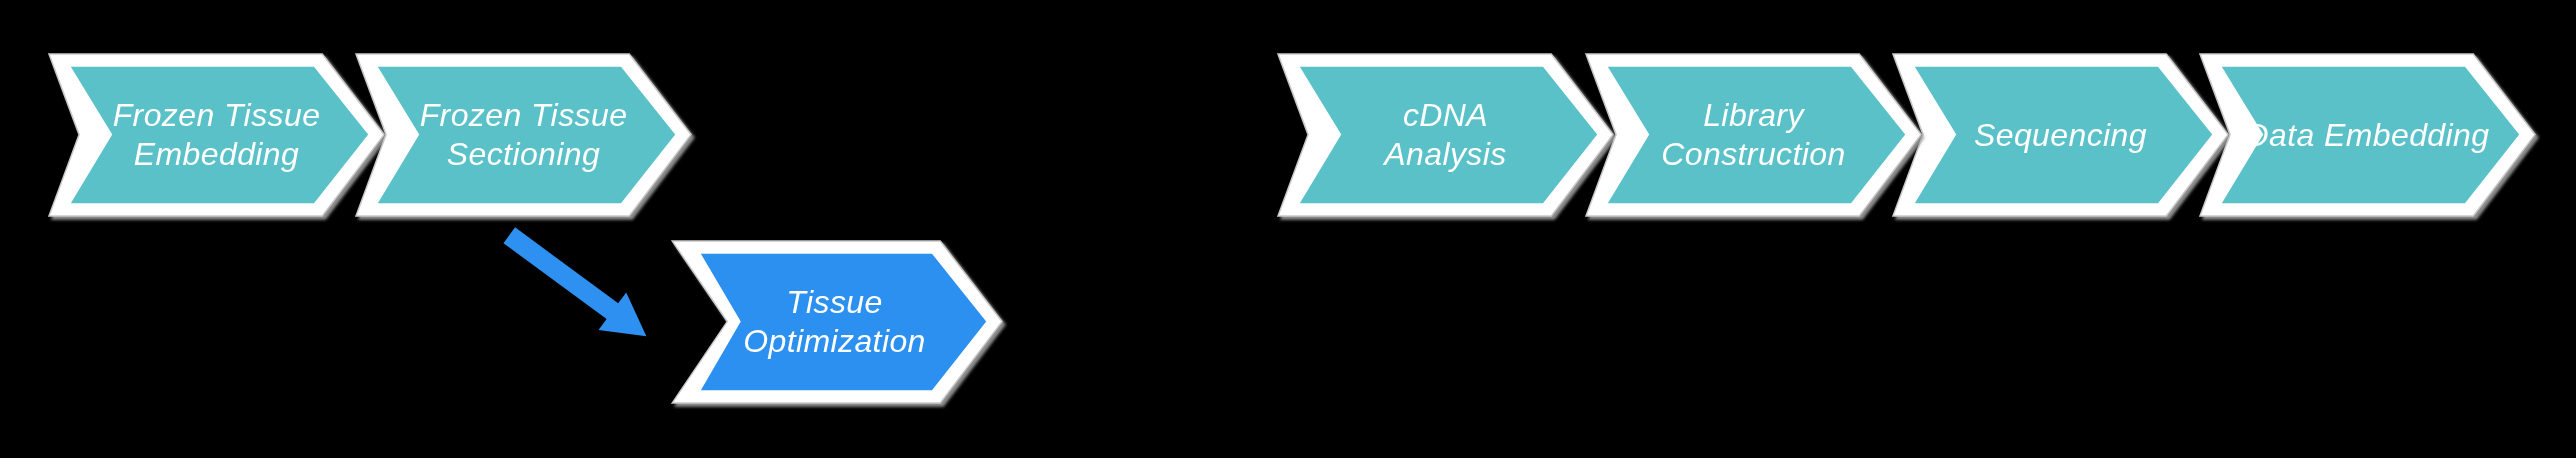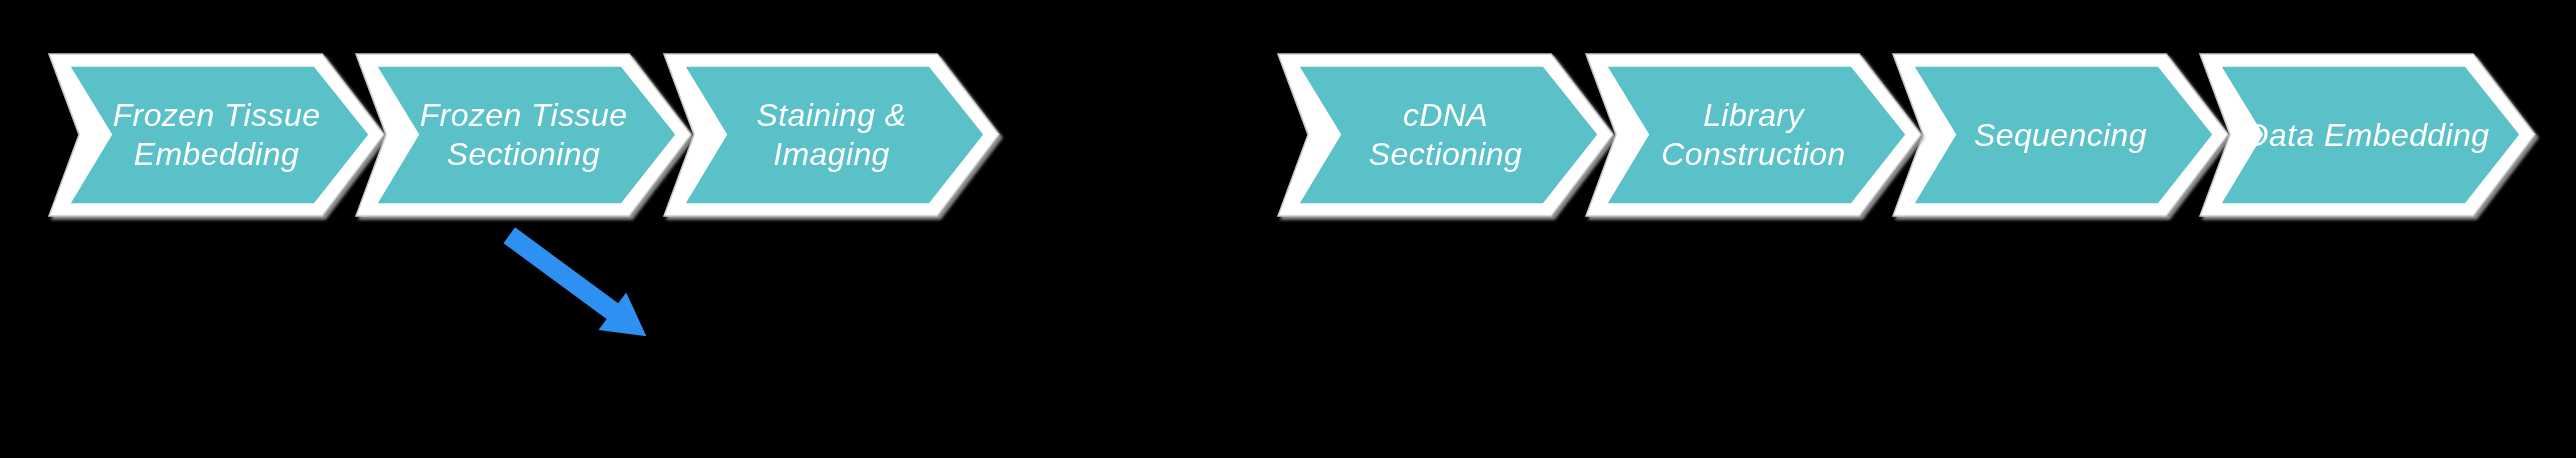--- a/index.html
+++ b/index.html
@@ -52,37 +52,29 @@
 
   <div class="chevron" style="left:356px;top:54px">
     <svg width="335" height="162" viewBox="0 0 445 215">
       <polygon points="0,0 363,0 445,107 363,215 0,215 40,107" stroke="#c9c9c9" stroke-width="2" fill="#FFFFFF"></polygon>
       <polygon points="29,17 352,17 424,107 352,198 29,198 84,107" fill="#59C1C7"></polygon>
     </svg>
     <div class="label">Frozen Tissue
 Sectioning</div>
   </div>
 
-  <div class="chevron" style="left:664px;top:54px">
-    <svg width="335" height="162" viewBox="0 0 445 215">
-      <polygon points="0,0 363,0 445,107 363,215 0,215 40,107" stroke="#c9c9c9" stroke-width="2" fill="#FFFFFF"></polygon>
-      <polygon points="29,17 352,17 424,107 352,198 29,198 84,107" fill="#59C1C7"></polygon>
-    </svg>
-    <div class="label">Staining &amp;
-Imaging</div>
-  </div>
 
 
   <div class="chevron" style="left:1278px;top:54px">
     <svg width="335" height="162" viewBox="0 0 445 215">
       <polygon points="0,0 363,0 445,107 363,215 0,215 40,107" stroke="#c9c9c9" stroke-width="2" fill="#FFFFFF"></polygon>
       <polygon points="29,17 352,17 424,107 352,198 29,198 84,107" fill="#59C1C7"></polygon>
     </svg>
     <div class="label">cDNA
-Sectioning</div>
+Analysis</div>
   </div>
 
   <div class="chevron" style="left:1893px;top:54px">
     <svg width="335" height="162" viewBox="0 0 445 215">
       <polygon points="0,0 363,0 445,107 363,215 0,215 40,107" stroke="#c9c9c9" stroke-width="2" fill="#FFFFFF"></polygon>
       <polygon points="29,17 352,17 424,107 352,198 29,198 84,107" fill="#59C1C7"></polygon>
     </svg>
     <div class="label">Sequencing</div>
   </div>
 
@@ -102,15 +94,23 @@
     </svg>
     <div class="label">Data Embedding</div>
   </div>
 
   <div class="arrow-wrap">
     <svg width="226" height="151" viewBox="0 0 300 200">
       <polygon points="83.7,21.5 220.6,122.3 231.3,107.8 258,166 194.5,157.8 205.2,143.3 68.3,42.5" fill="#2E90F0"></polygon>
     </svg>
   </div>
 
+  <div class="chevron" style="left:667px;top:241px">
+    <svg width="335" height="162" viewBox="0 0 445 215">
+      <polygon points="7,0 363,0 445,107 363,215 7,215 80,107" stroke="#c9c9c9" stroke-width="2" fill="#FFFFFF"></polygon>
+      <polygon points="45,17 352,17 424,107 352,198 45,198 98,107" fill="#2B90F0"></polygon>
+    </svg>
+    <div class="label">Tissue
+Optimization</div>
+  </div>
 
 </div>
 
 
 </body></html>

